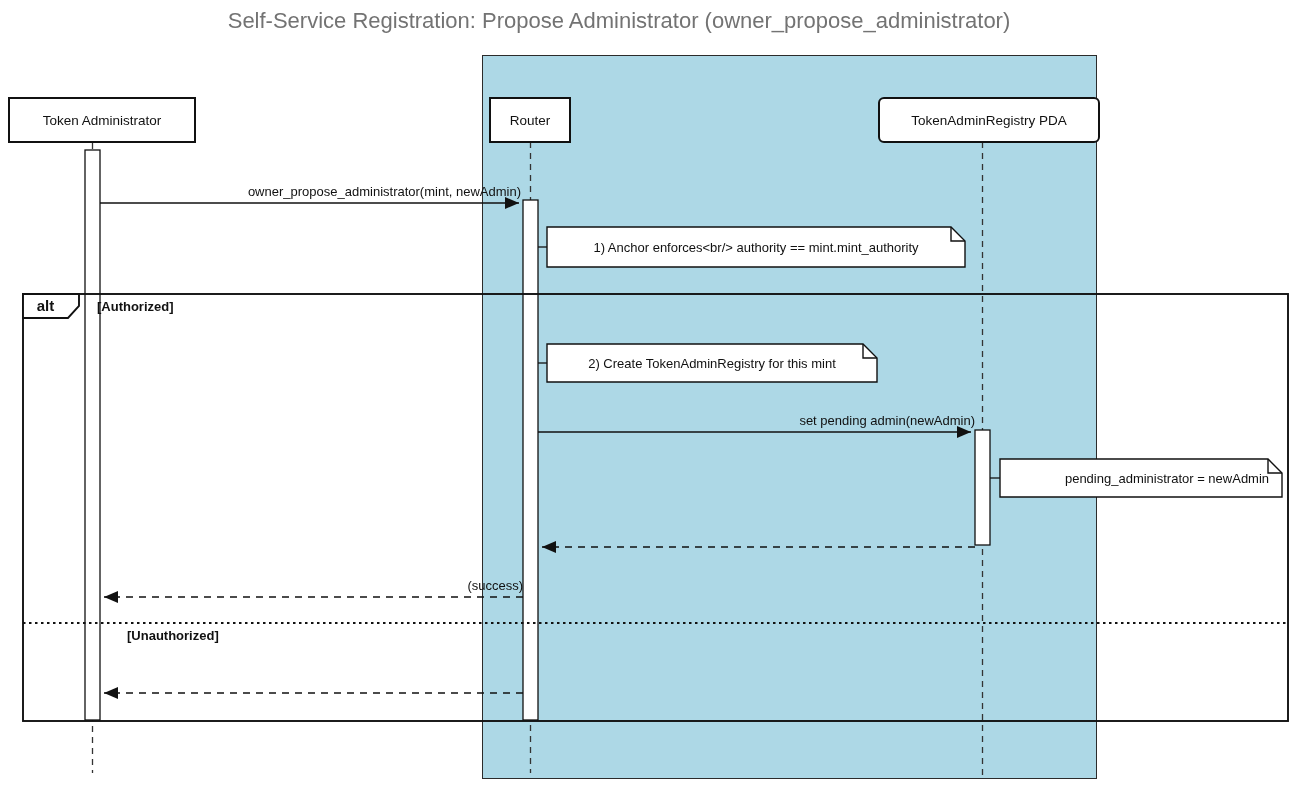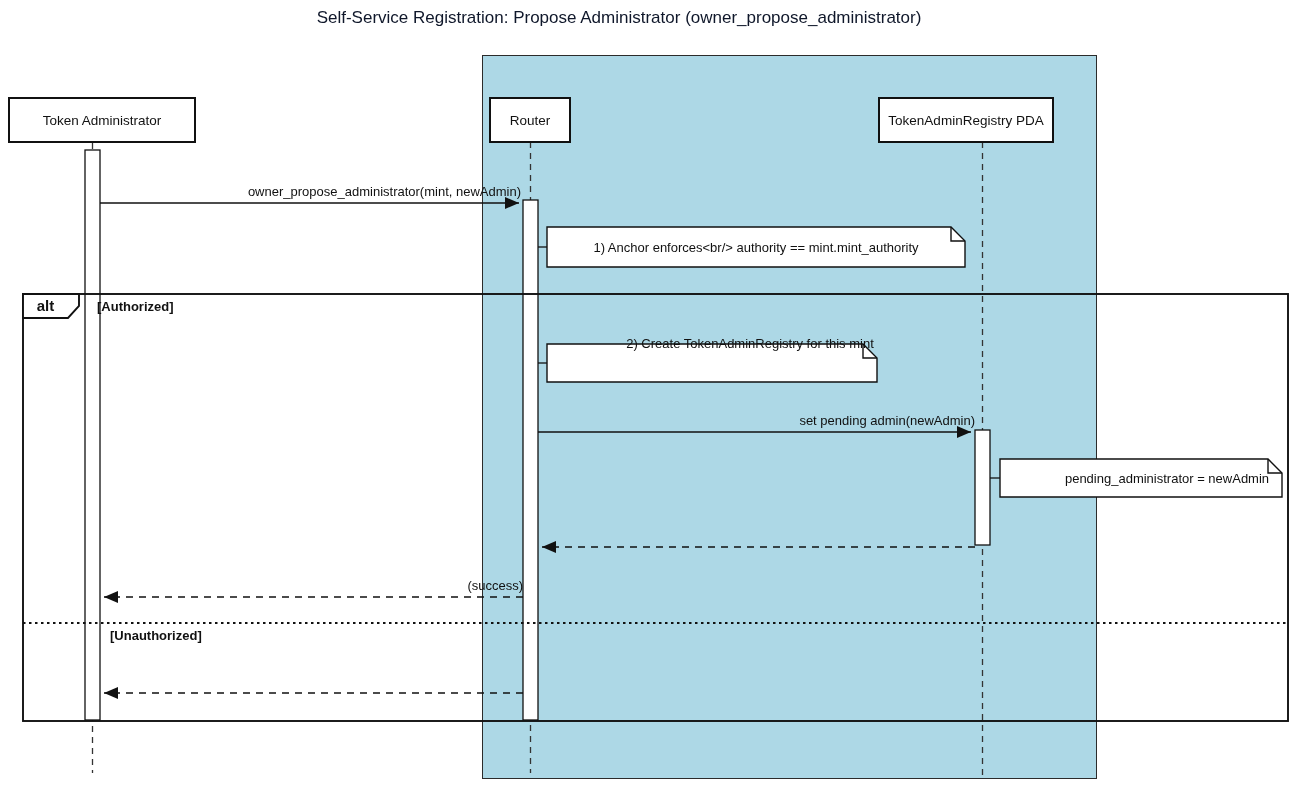--- a/index.html
+++ b/index.html
@@ -2,57 +2,57 @@
 <html><head>
 <meta charset="utf-8">
 <style>
   html,body{margin:0;padding:0;background:#ffffff;}
   #canvas{
     position:relative;width:1315px;height:790px;background:#ffffff;overflow:hidden;
     font-family:"Liberation Sans","DejaVu Sans",sans-serif;color:#111;
   }
   .abs{position:absolute;}
   #title{
-    left:0;top:8px;width:1238px;text-align:center;font-size:17px;color:#0f172a;
+    left:0;top:8px;width:1238px;text-align:center;font-size:22px;color:#737373;
   }
   .group-box{
     left:482px;top:55px;width:615px;height:724px;
     background:#add8e6;border:1.4px solid #2b2b2b;box-sizing:border-box;
   }
   .group-label{
     left:482px;top:64px;width:615px;text-align:center;
     font-weight:bold;font-size:13.5px;
   }
   .actor-box{
     background:#fff;border:2px solid #111;box-sizing:border-box;
     display:flex;align-items:center;justify-content:center;
     font-size:13.5px;text-align:center;z-index:4;
   }
   #actor-token-admin{left:8px;top:97px;width:188px;height:46px;}
   #actor-router{left:489px;top:97px;width:82px;height:46px;}
-  #actor-pda{left:878px;top:97px;width:176px;height:46px;}
+  #actor-pda{left:878px;top:97px;width:222px;height:46px;border-radius:6px;}
   svg.layer{left:0;top:0;z-index:3;}
   .msg-label{
     font-size:13px;text-align:right;z-index:6;height:16px;line-height:16px;
   }
   #msg1-label{left:100px;top:184px;width:421px;}
   #msg2-label{left:538px;top:413px;width:437px;}
   #success-label{left:100px;top:578px;width:423px;}
   #error-label{left:100px;top:674px;width:423px;}
   .note-text{
     font-size:13px;text-align:center;display:flex;align-items:center;
     justify-content:center;z-index:6;
   }
   #note1-text{left:547px;top:227px;width:418px;height:40px;}
-  #note2-text{left:547px;top:324px;width:330px;height:38px;padding-left:38px;}
+  #note2-text{left:547px;top:344px;width:330px;height:38px;}
   #note3-text{left:1000px;top:459px;width:334px;height:38px;}
   #alt-operator{left:23px;top:297px;width:45px;text-align:center;font-weight:bold;font-size:15px;z-index:7;}
   .branch-label{font-weight:bold;font-size:13px;z-index:7;}
   #authorized-label{left:97px;top:299px;}
-  #unauthorized-label{left:90px;top:628px;padding-left:20px;}
+  #unauthorized-label{left:107px;top:628px;padding-left:20px;}
 </style>
 </head>
 <body>
 
 <div id="canvas">
 
   <div class="abs" id="title">Self-Service Registration: Propose Administrator (owner_propose_administrator)</div>
 
   <div class="abs group-box" style="background: rgb(173, 216, 230);"></div>
 

